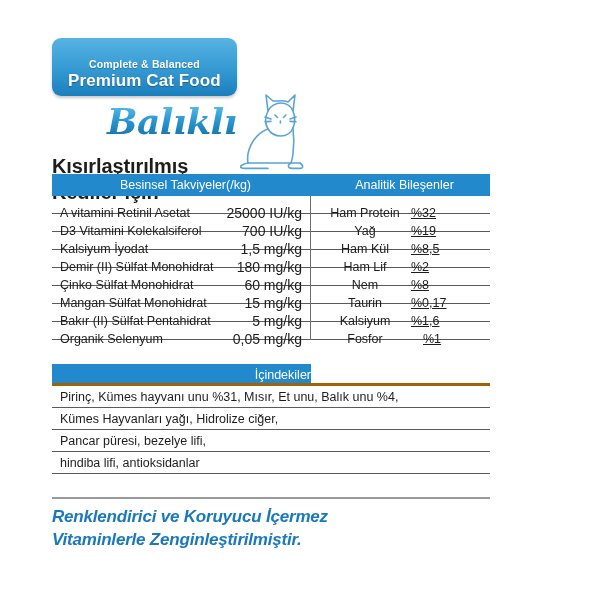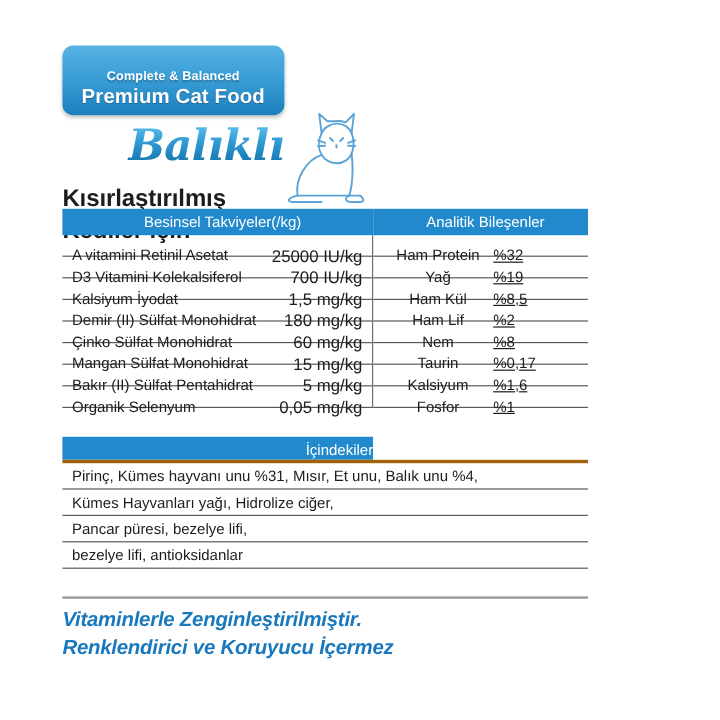--- a/index.html
+++ b/index.html
@@ -136,20 +136,21 @@
     display: flex;
     align-items: center;
     height: 18px;
     border-bottom: 1px solid #5a5a5a;
     box-sizing: border-box;
     padding: 16px 8px 0 8px;
   }
   .col-left .row:last-child,
   .col-right .row:last-child {
     border-bottom: 1px solid #5a5a5a;
+    gap: 12px;
   }
 
   .row .name {
     color: #1d1d1b;
     font-size: 12.5px;
     white-space: nowrap;
   }
   .col-left .row .name { flex: 0 0 auto; }
   .col-left .row .value {
     margin-left: auto;
@@ -344,23 +345,23 @@
 
   <div class="ingredients">
     <div class="ing-head-row">
       <div class="ing-head-cell">İçindekiler</div>
       <div class="ing-head-fill"></div>
     </div>
     <div id="ing-lines">
         <div class="ing-row">Pirinç, Kümes hayvanı unu  %31, Mısır, Et unu, Balık unu %4,</div>
         <div class="ing-row">Kümes Hayvanları yağı, Hidrolize ciğer,</div>
         <div class="ing-row">Pancar püresi, bezelye lifi,</div>
-        <div class="ing-row">bezelye lifi, antioksidanlar</div>
+        <div class="ing-row">hindiba lifi, antioksidanlar</div>
       </div>
   </div>
 
   <div class="footer-rule"></div>
   <div class="tagline">
+    <span>Renklendirici ve Koruyucu İçermez</span>
     <span>Vitaminlerle Zenginleştirilmiştir.</span>
-    <span>Renklendirici ve Koruyucu İçermez</span>
   </div>
 
 </div>
 
 </body></html>

